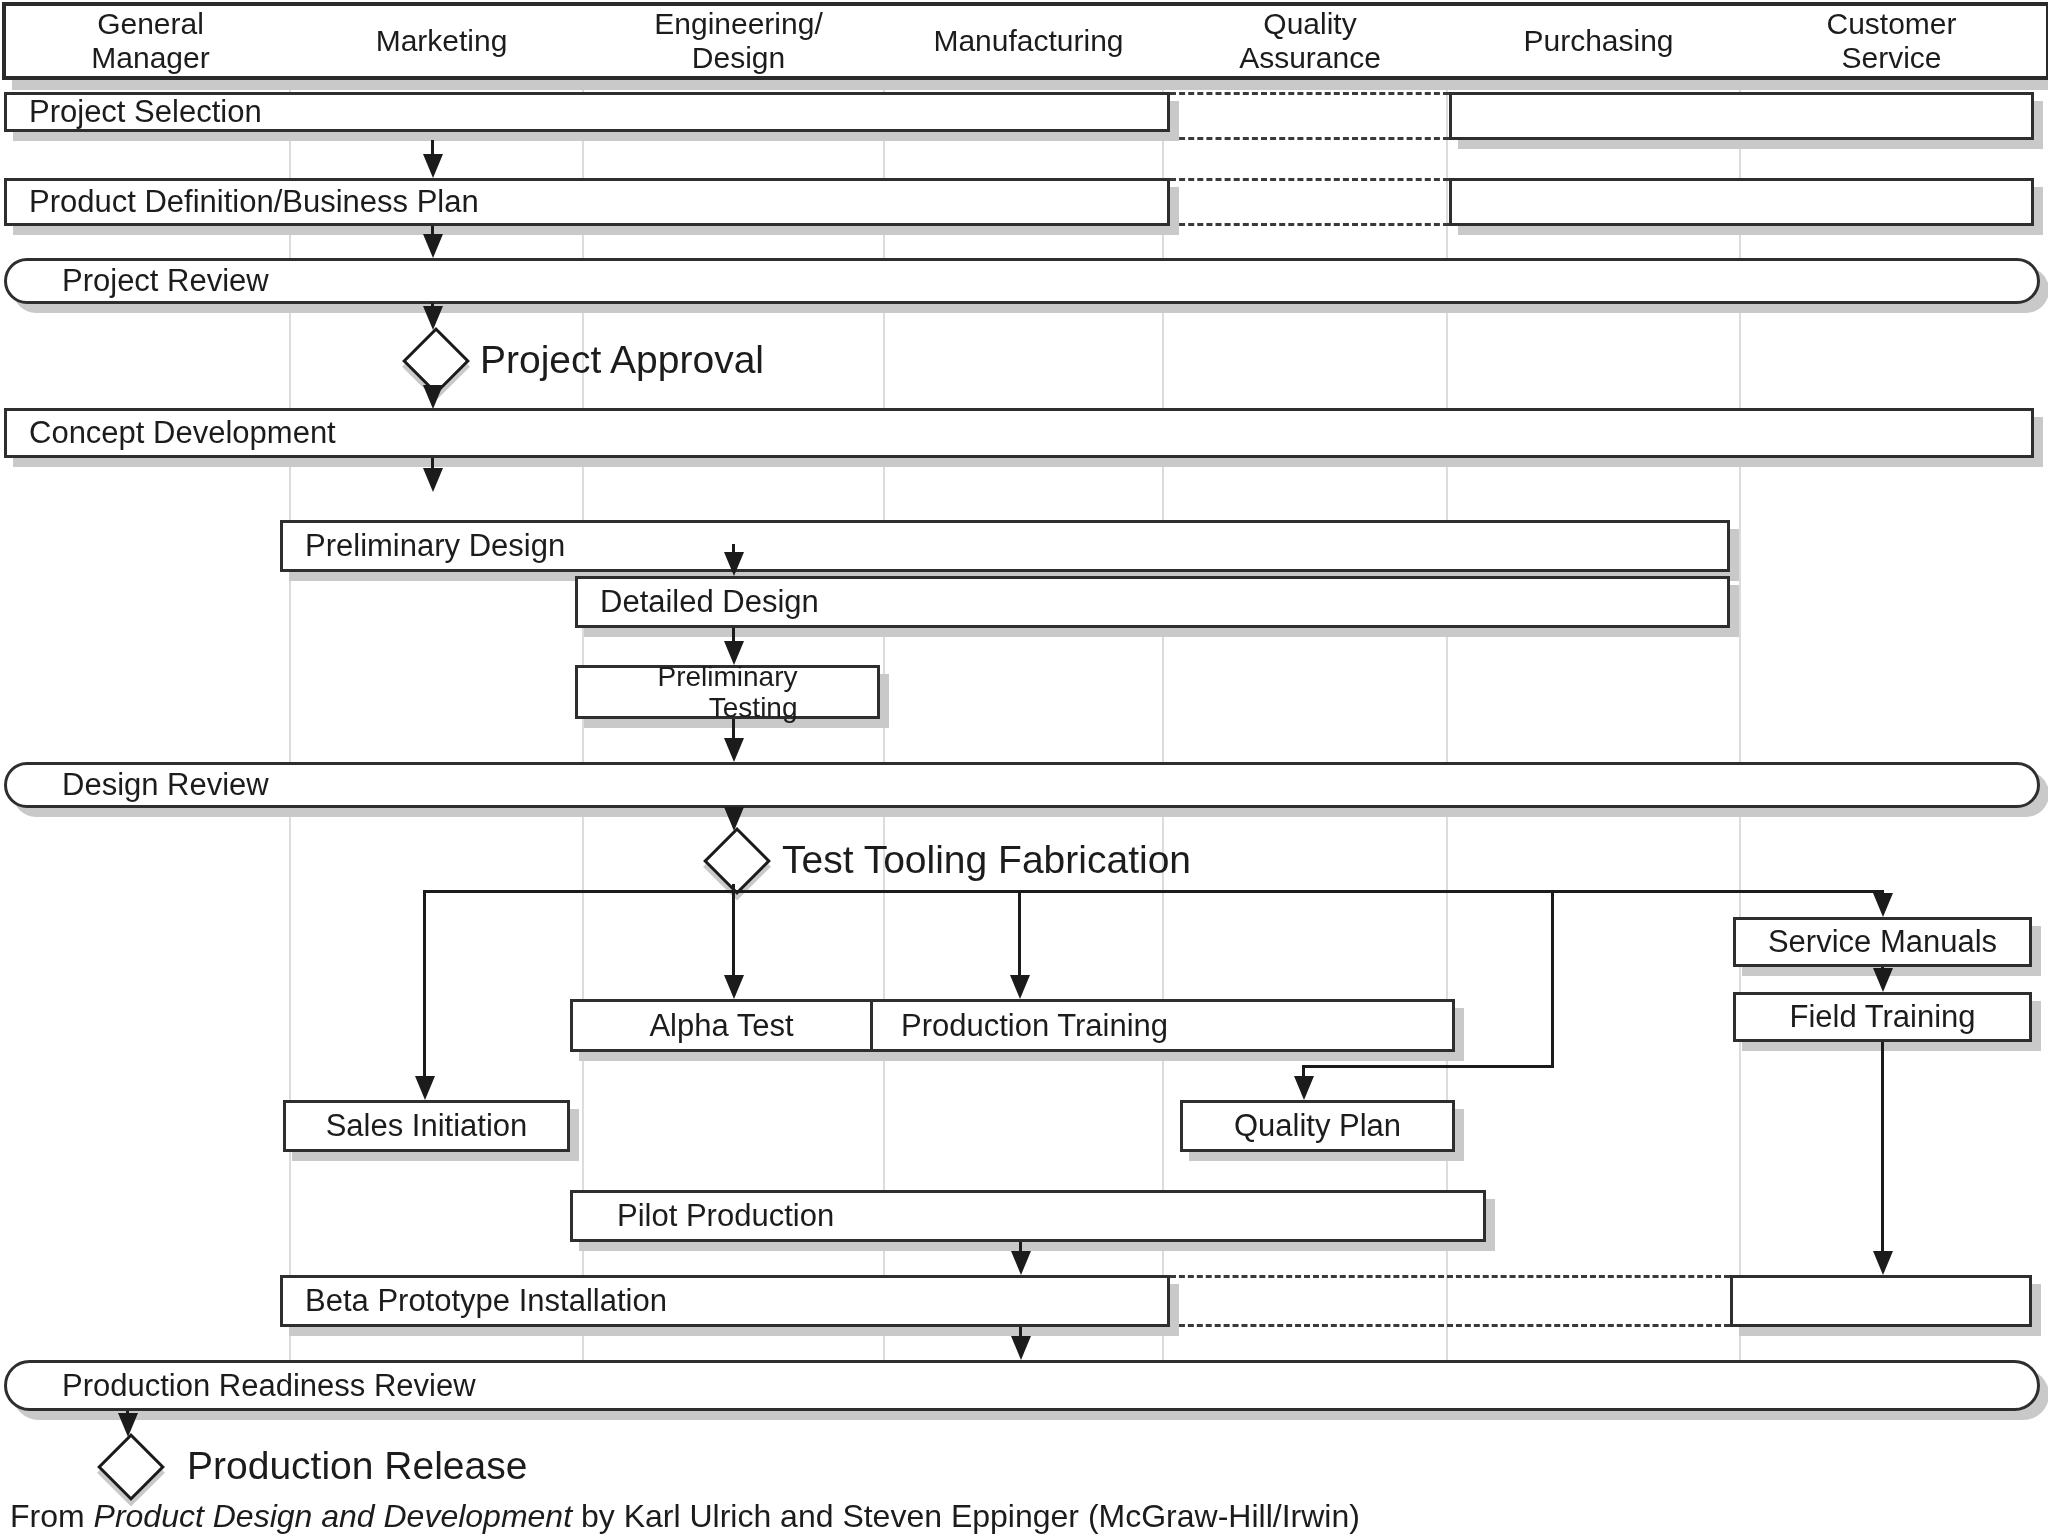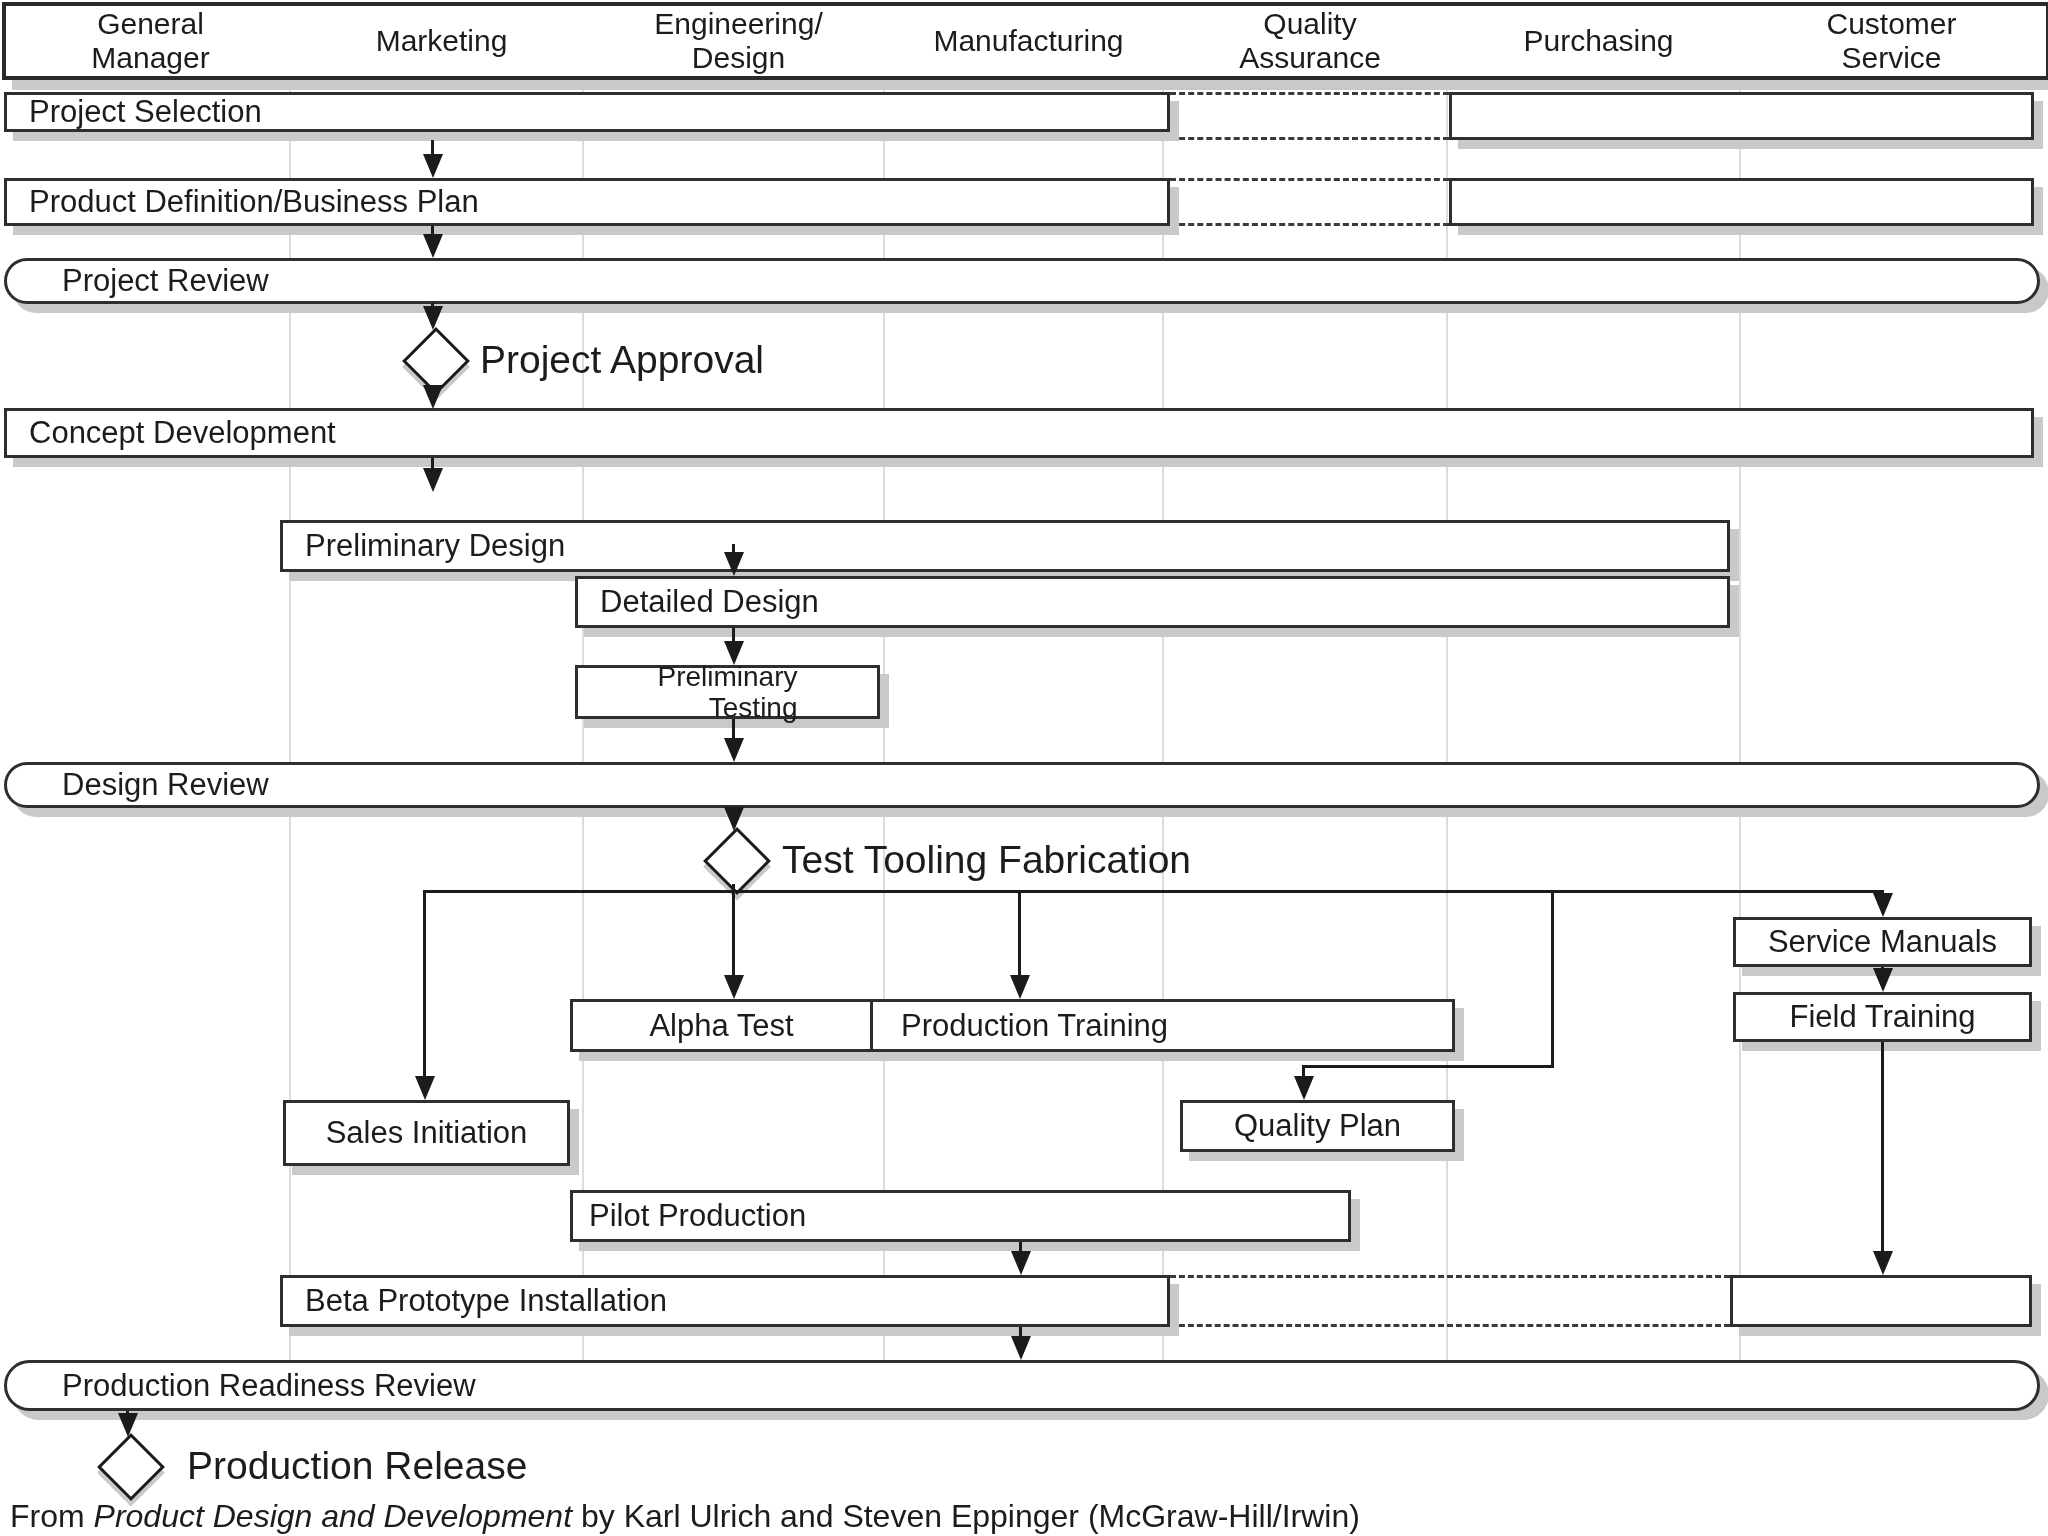--- a/index.html
+++ b/index.html
@@ -85,24 +85,24 @@
   <div class="h" style="left:425px;top:890px;width:1459px"></div>
   <div class="v" style="left:1551px;top:890px;height:178px"></div>
   <div class="h" style="left:1304px;top:1065px;width:250px"></div>
 
   <div class="bar ctr" style="left:1733px;top:917px;width:299px;height:50px">Service Manuals</div>
   <div class="bar ctr" style="left:1733px;top:992px;width:299px;height:50px">Field Training</div>
 
   <div class="bar ctr" style="left:570px;top:999px;width:303px;height:53px">Alpha Test</div>
   <div class="bar" style="left:870px;top:999px;width:585px;height:53px;padding-left:28px">Production Training</div>
 
-  <div class="bar ctr" style="left:283px;top:1100px;width:287px;height:66px">Sales Initiation</div>
+  <div class="bar ctr" style="left:283px;top:1100px;width:287px;height:52px">Sales Initiation</div>
   <div class="bar ctr" style="left:1180px;top:1100px;width:275px;height:52px">Quality Plan</div>
 
-  <div class="bar" style="left:570px;top:1190px;width:781px;height:52px;padding-left:16px">Pilot Production</div>
+  <div class="bar" style="left:570px;top:1190px;width:916px;height:52px;padding-left:44px">Pilot Production</div>
 
   <div class="bar" style="left:280px;top:1275px;width:890px;height:52px">Beta Prototype Installation</div>
   <div class="dashedrow" style="left:1170px;top:1275px;width:560px;height:52px"></div>
   <div class="bar" style="left:1730px;top:1275px;width:302px;height:52px"></div>
 
   <div class="bar stadium" style="left:4px;top:1360px;width:2036px;height:51px">Production Readiness Review</div>
 
   <div class="diamond" style="left:107px;top:1443px"></div>
   <div class="dlabel" style="left:187px;top:1466px">Production Release</div>
 

